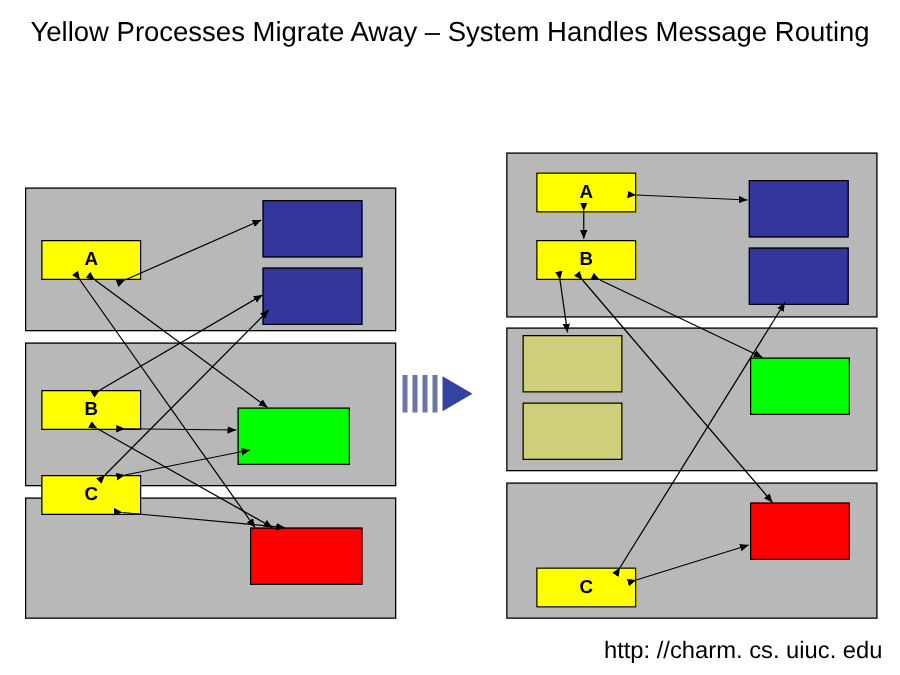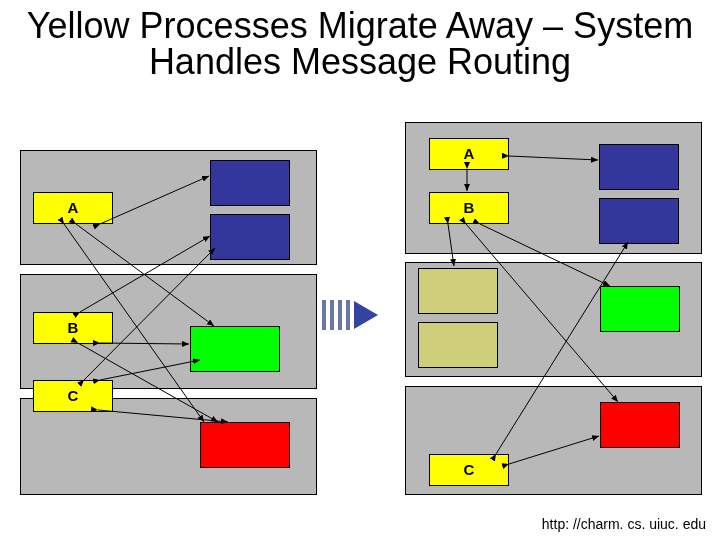--- a/index.html
+++ b/index.html
@@ -1,18 +1,18 @@
 <!DOCTYPE html>
 <html><head>
 <meta charset="utf-8">
 <style>
 html,body{margin:0;padding:0}
 body{width:720px;height:540px;background:#fff;font-family:Arial,Helvetica,sans-serif;position:relative;overflow:hidden}
-.title{position:absolute;top:8px;left:0;right:0;text-align:center;font-size:36px;line-height:36px;color:#000}
-.footer{position:absolute;bottom:8px;right:14px;font-size:14px;color:#000}
+.title{position:absolute;top:8px;left:0;right:0;text-align:center;font-size:22px;line-height:36px;color:#000}
+.footer{position:absolute;bottom:8px;right:14px;font-size:19px;color:#000}
 .panel{position:absolute;background:#b8b8b8;border:1px solid #000}
 .proc{position:absolute;border:1px solid #000;text-align:center;font-size:15px;font-weight:bold;line-height:30px}
 .proc.small{line-height:normal;font-size:0}
 .yellow{background:#ffff00}
 .navy{background:#33369b}
 .green{background:#00ff00}
 .red{background:#ff0000}
 .olive{background:#cece7b}
 svg.overlay{position:absolute;left:0;top:0;pointer-events:none}
 .transition{position:absolute;display:flex;align-items:center;gap:4px}

